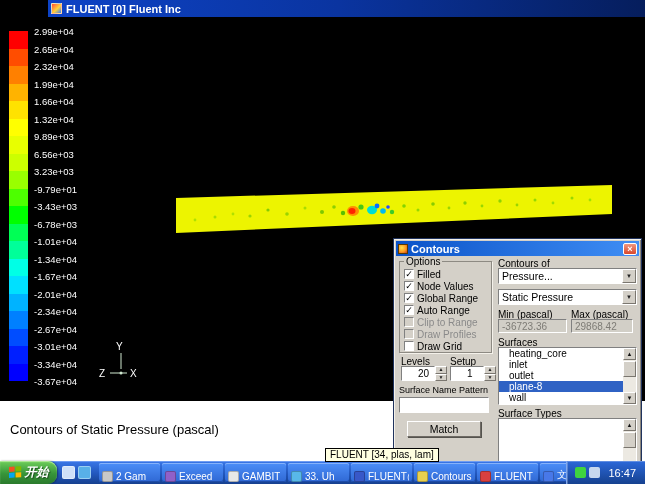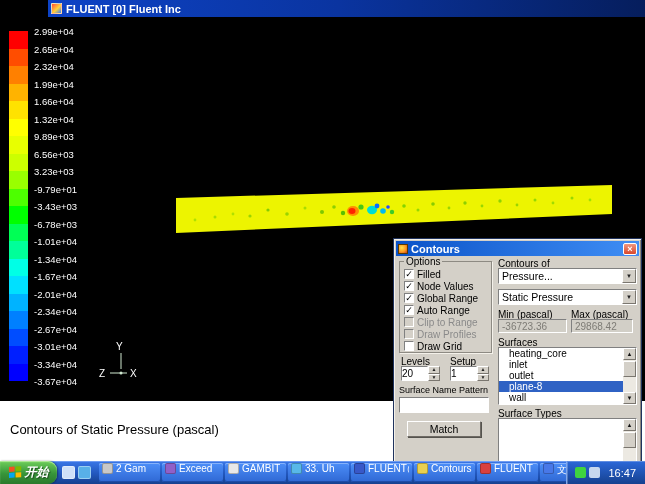--- a/index.html
+++ b/index.html
@@ -54,21 +54,21 @@
     font-size:10px;color:#000;}
   .chk-row{height:12px;display:flex;align-items:center;gap:3px;padding-left:4px;font-size:10px;}
   .chk{width:10px;height:10px;flex:none;background:#fff;font-size:9px;line-height:8px;
     text-align:center;color:#000;border:1px solid;border-color:#808080 #fff #fff #808080;}
   .chk-row.disabled .chk{background:#d4d0c8;color:#8a8a8a;}
   .chk-row.disabled .chk-lab{color:#8a8a8a;}
   .chk-lab{white-space:nowrap;}
 
   .spin{position:absolute;display:flex;height:15px;}
   .spin .val{width:27px;background:#fff;border:1px solid;border-color:#808080 #fff #fff #808080;
-    font-size:10px;padding:1px 0;}
+    font-size:10px;padding:1px 16px;}
   .spin .btns{display:flex;flex-direction:column;width:12px;}
   .spin .btns span{flex:1;background:#d4d0c8;border:1px solid;border-color:#fff #7a766f #7a766f #fff;
     font-size:5px;line-height:5px;text-align:center;color:#222;}
 
   .snp-input{position:absolute;left:5px;top:158px;width:90px;height:16px;background:#fff;
     border:1px solid;border-color:#808080 #fff #fff #808080;font-size:10px;padding:0 2px;
     font-family:"Liberation Sans",sans-serif;}
   .btn{position:absolute;background:#d4d0c8;text-align:center;font-size:10.5px;color:#000;
     border:1px solid;border-color:#fff #6e6a64 #6e6a64 #fff;box-shadow:1px 1px 0 #55534e;
     line-height:14px;}
@@ -103,21 +103,21 @@
   .taskbar{position:absolute;left:0;top:461px;width:645px;height:23px;z-index:10;
     background:linear-gradient(#3a77e8,#2257bd 55%,#16408f);
     box-shadow:inset 0 1px 0 #6f9cf2;display:flex;align-items:center;}
   .start-btn{height:23px;width:57px;flex:none;display:flex;align-items:center;justify-content:center;
     gap:3px;background:linear-gradient(#6fcf5a,#37953a 55%,#2a7a2c);
     border-radius:0 9px 9px 0;box-shadow:inset 0 1px 1px #b5eb9e, 1px 0 2px rgba(0,0,0,.4);
     color:#fff;font-size:12px;font-weight:bold;font-style:italic;text-shadow:1px 1px 1px #1d4d1f;}
   .quick-launch{display:flex;align-items:center;gap:3px;padding:0 5px;flex:none;}
   .ql-icon{width:13px;height:13px;border-radius:2px;border:1px solid rgba(255,255,255,.4);}
   .task-btns{display:flex;gap:2px;margin-left:3px;flex:1;overflow:hidden;align-items:center;}
-  .task-btn{width:61px;height:19px;flex:none;display:flex;align-items:flex-start;gap:3px;padding:0 3px;
+  .task-btn{width:61px;height:19px;flex:none;display:flex;align-items:flex-end;gap:3px;padding:0 3px;
     background:linear-gradient(#4c8ef8,#2f68d4);border-radius:2px;
     box-shadow:inset 0 1px 0 #86b2fb, inset 0 -1px 0 #1e4ca8;overflow:hidden;}
   .task-ic{width:11px;height:11px;flex:none;border-radius:2px;border:1px solid rgba(0,0,0,.25);}
   .task-lb{color:#fff;font-size:10px;white-space:nowrap;overflow:hidden;}
   .tray{height:23px;flex:none;display:flex;align-items:center;gap:8px;padding:0 9px 0 8px;
     background:linear-gradient(#2b68d9,#16418f);border-left:1px solid #7fa8ef;
     box-shadow:inset 1px 1px 0 rgba(255,255,255,.25);}
   .tray-ic{width:11px;height:11px;border-radius:2px;}
   .clock{color:#fff;font-size:11px;}
 </style>
@@ -332,20 +332,21 @@
     <span class="dlbl" style="left:104px;top:169px">Surface Types</span>
     <div class="listbox" style="left:104px;top:179px;width:139px;height:67px">
       <div class="vscroll">
         <span class="varrow up">▲</span>
         <span class="vthumb"></span>
         <span class="varrow dn">▼</span>
       </div>
     </div>
   </div>
 
+  <div class="tooltip">FLUENT [34, plas, lam]</div>
 
   <div class="taskbar">
     <div class="start-btn">
       <svg width="13" height="13" viewBox="0 0 13 13">
         <rect x="0" y="1" width="5.6" height="5" fill="#f25022" transform="skewY(-4)"></rect>
         <rect x="6.6" y="1" width="5.6" height="5" fill="#7fba00" transform="skewY(-4)"></rect>
         <rect x="0" y="7" width="5.6" height="5" fill="#05a6f0" transform="skewY(-4)"></rect>
         <rect x="6.6" y="7" width="5.6" height="5" fill="#ffb900" transform="skewY(-4)"></rect>
       </svg>
       <span>开始</span>

